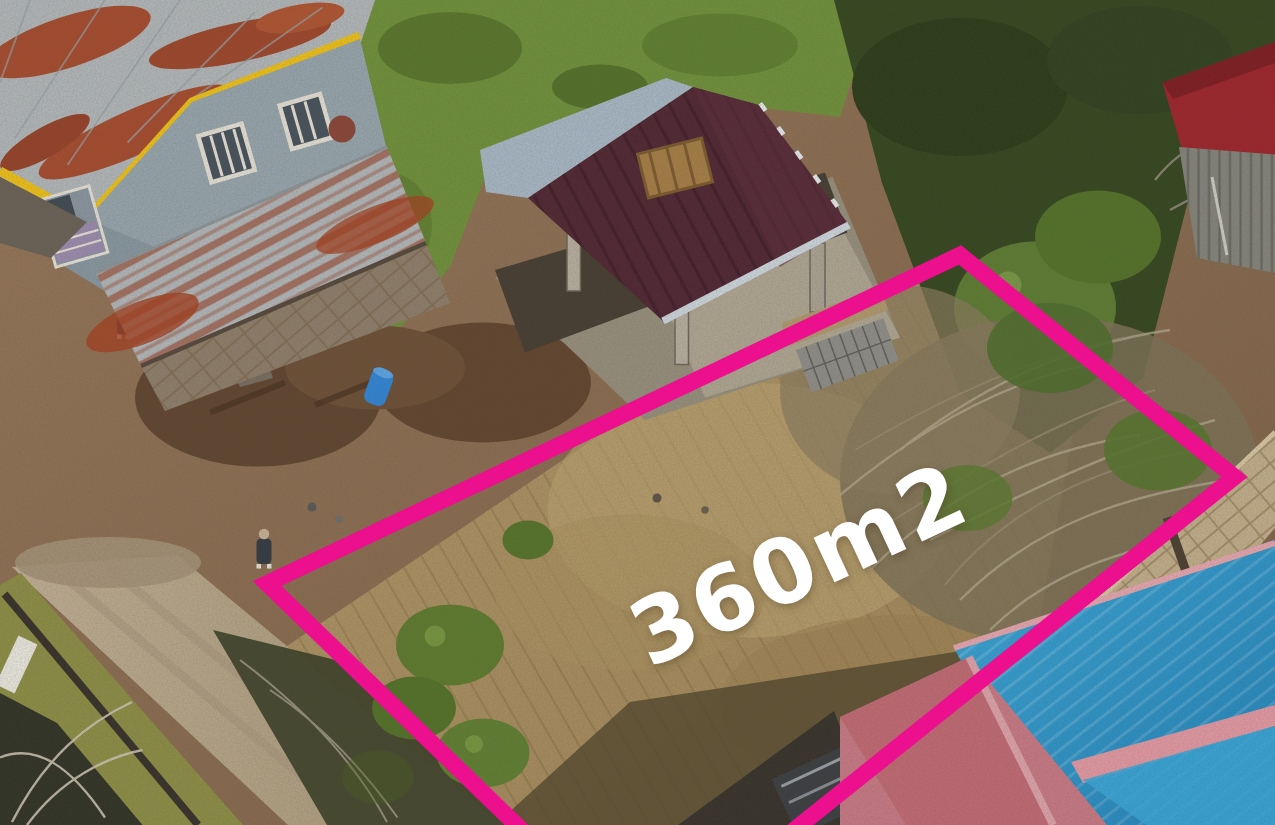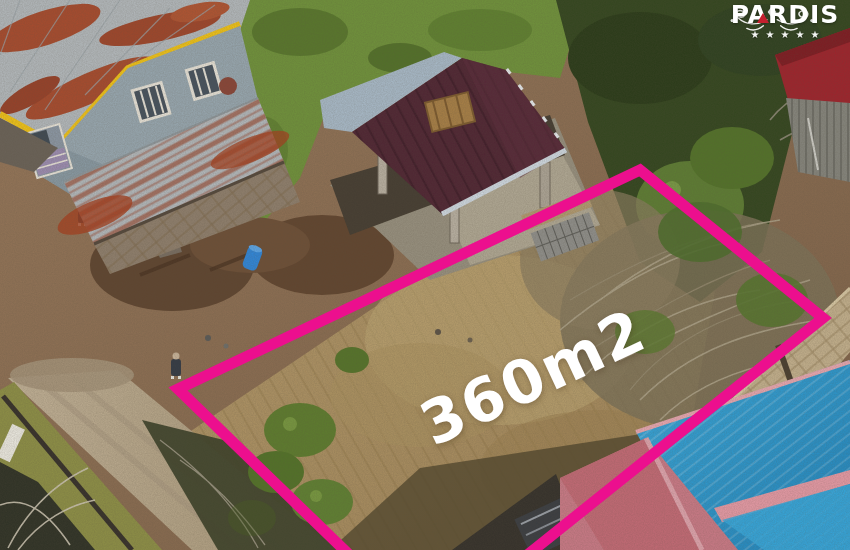--- a/index.html
+++ b/index.html
@@ -309,32 +309,14 @@
     <ellipse cx="252" cy="518" rx="24" ry="18" fill="#46602274" opacity="0.8"></ellipse>
   </g>
 
   <rect x="0" y="0" width="850" height="550" filter="url(#grain)" opacity="0.45"></rect>
 
   <polygon points="178,389 640,170 823,318 430,633" fill="none" style="stroke:var(--magenta,#ec0f8e)" stroke-width="11" stroke-linejoin="miter"></polygon>
 </svg>
 
 <div class="area-label">360m2</div>
 
-<div class="logo">
-  <svg class="ornament" viewBox="0 0 120 36">
-    <g stroke="#ffffff" stroke-width="1.7" fill="none" stroke-linecap="round">
-      <path d="M60,4 l5,7 -5,7 -5,-7 z" fill="#ffffff" stroke="none"></path>
-      <path d="M54,20 C42,27 30,26 21,18 C16,13 20,8 26,10 C31,12 29,18 23,17"></path>
-      <path d="M66,20 C78,27 90,26 99,18 C104,13 100,8 94,10 C89,12 91,18 97,17"></path>
-      <path d="M50,27 C44,32 37,33 31,30"></path>
-      <path d="M70,27 C76,32 83,33 89,30"></path>
-    </g>
-    <circle cx="14" cy="21" r="1.8" fill="#ffffff"></circle>
-    <circle cx="106" cy="21" r="1.8" fill="#ffffff"></circle>
-  </svg>
-  <div class="brand">
-    <span>PARDIS</span>
-    <span class="a-accent"></span>
-  </div>
-  <div class="stars">★★★★★</div>
+
 </div>
 
-</div>
-
 </body></html>

